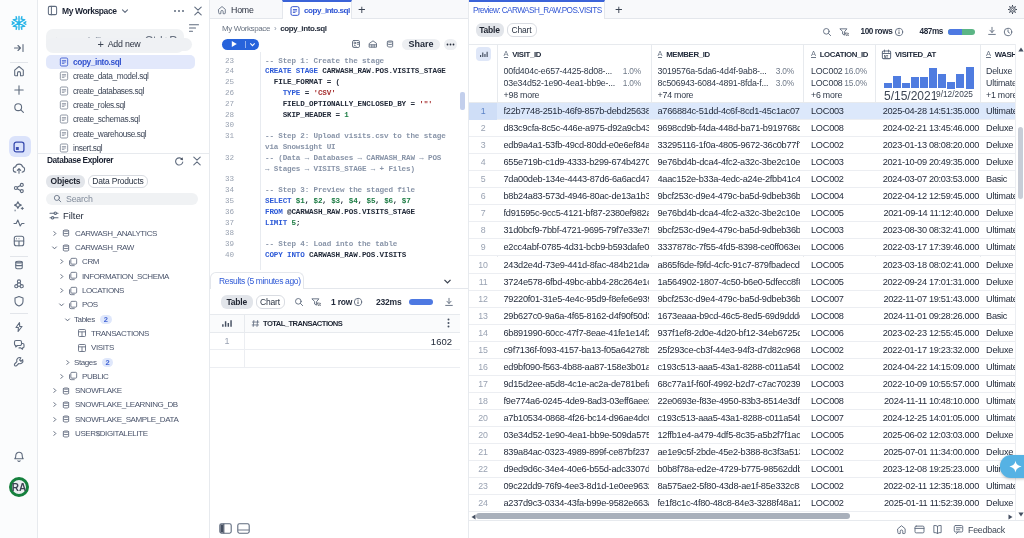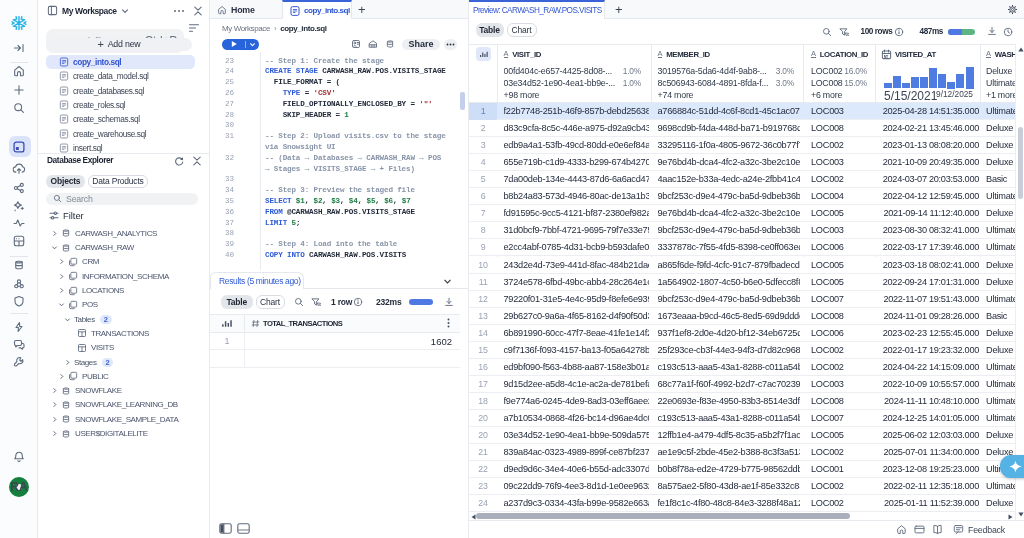--- a/index.html
+++ b/index.html
@@ -4,21 +4,21 @@
 *{margin:0;padding:0;box-sizing:border-box}
 html,body{width:1024px;height:538px;overflow:hidden}
 body{font-family:"Liberation Sans",sans-serif;background:#fff;color:#1c2333;position:relative}
 .abs{position:absolute}
 svg{display:block}
 
 #rail{position:absolute;left:0;top:0;width:38px;height:538px;background:#fbfcfd;border-right:1px solid #e7eaee}
 #rail .ric{position:absolute;left:50%;transform:translate(-50%,-50%)}
 #rail .rdiv{position:absolute;left:10px;width:18px;border-top:1px solid #e2e5ea}
 #rail .selbg{position:absolute;left:9px;top:136px;width:22px;height:21px;background:#dbe3fb;border-radius:6px}
-#ava{position:absolute;left:9px;top:477px;width:20px;height:20px;border-radius:50%;background:#eceef1;border:7px solid #15803d;font-size:12px;font-weight:bold;color:#3c4554;display:flex;align-items:center;justify-content:center}
+#ava{position:absolute;left:9px;top:477px;width:20px;height:20px;border-radius:50%;background:#eceef1;border:3px solid #15803d;font-size:10px;font-weight:bold;color:#3c4554;display:flex;align-items:center;justify-content:center}
 
 #side{position:absolute;left:38px;top:0;width:172px;height:538px;background:#fff;border-right:1px solid #e7eaee}
 .shead{position:absolute;top:4px;left:9px;right:6px;height:13px;display:flex;align-items:center;font-size:8.5px;font-weight:bold;color:#1c2333;white-space:nowrap;letter-spacing:-0.4px}
 .sbox{position:absolute;background:#f0f2f4;border-radius:7px;display:flex;align-items:center;font-size:8.8px;color:#828c9b;white-space:nowrap;letter-spacing:-0.2px}
 .addnew{position:absolute;left:8px;right:17px;top:38px;height:12.5px;background:#eff1f4;border-radius:7px;display:flex;align-items:center;justify-content:center;font-size:8.8px;color:#2a3140;letter-spacing:-0.2px}
 .fitem{position:absolute;left:8px;right:14px;height:14px;display:flex;align-items:center;font-size:8.3px;color:#3d4657;padding-left:13px;border-radius:5px;white-space:nowrap;letter-spacing:-0.4px}
 .fitem.on{background:#e2e8fb;color:#3353cf;font-weight:bold}
 .fic{width:10px;height:10px;margin-right:4px;flex:0 0 auto}
 .sechead{position:absolute;left:0;right:0;top:153px;border-top:1px solid #e7eaee}
 .pill{display:inline-flex;align-items:center;justify-content:center;font-size:8.5px;border-radius:6px;height:13px;white-space:nowrap;letter-spacing:-0.2px}
@@ -412,21 +412,21 @@
       <span>USER$DIGITALELITE</span>
     </div>
 </div>
 
 <div id="editor">
   <div class="tabbar"></div>
   <div class="ttxt abs" style="left:7px;top:0">
     <svg width="10" height="10" viewBox="0 0 13 13" style="margin-right:4px">
         <path class="ic" d="M2.2 5.6L6.5 2l4.3 3.6v4.9a.8.8 0 0 1-.8.8H8V8.6a1.5 1.5 0 0 0-3 0v2.7H3a.8.8 0 0 1-.8-.8z" stroke="#3c4554"></path>
       </svg>
-    <span style="font-weight:bold;color:#2a3140;font-size:8.8px;letter-spacing:-0.2px">Home</span>
+    <span style="font-weight:normal;color:#2a3140;font-size:8.8px;letter-spacing:-0.2px">Home</span>
   </div>
   <div class="tab-act" style="left:72px;width:70px;padding-left:7px">
     <svg width="10" height="10" viewBox="0 0 12 12" style="margin-right:4px;flex:0 0 auto">
         <rect x="1.2" y="0.8" width="9.6" height="10.4" rx="1.8" fill="none" stroke="#3353cf" stroke-width="1.2"></rect>
         <path d="M3.5 4.2h5M3.5 6h5M3.5 7.8h3" stroke="#3353cf" stroke-width="1" fill="none"></path>
       </svg>
     copy_into.sql
   </div>
   <div class="abs" style="left:148px;top:2px;font-size:13px;color:#3c4554">+</div>
   <div class="bc">My Workspace<span style="margin:0 4px;color:#8a94a4">›</span><span style="color:#1f2736;font-weight:bold">copy_into.sql</span></div>

